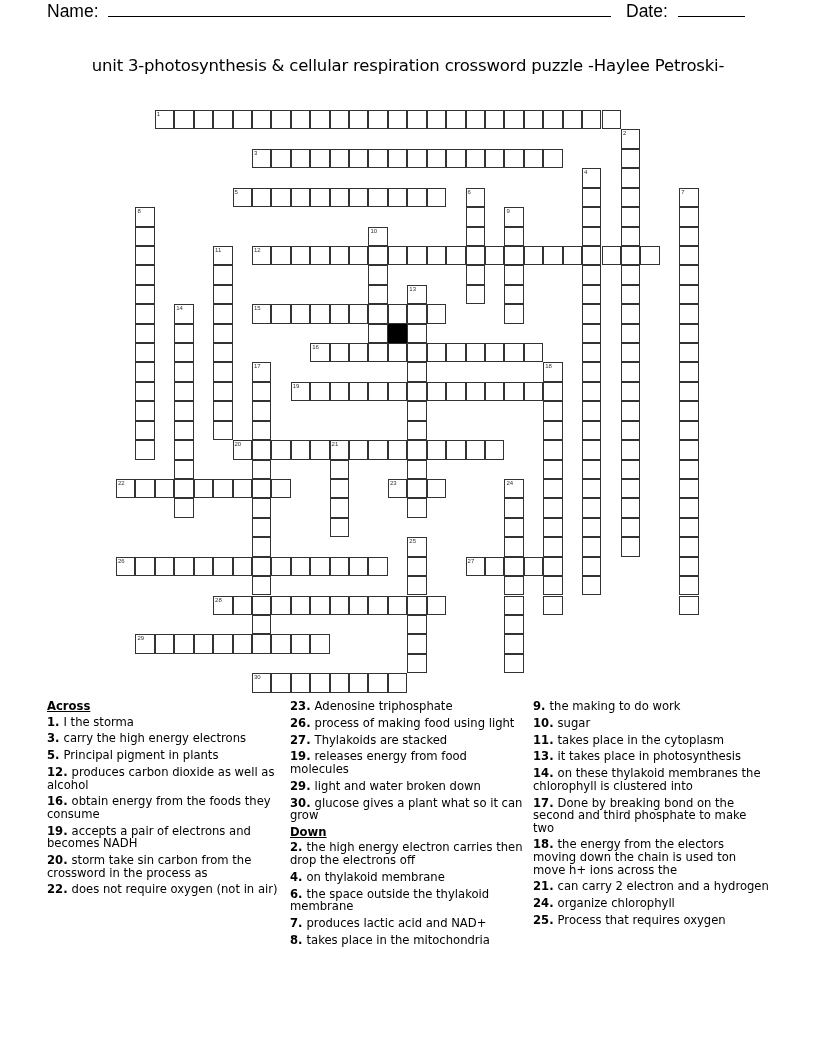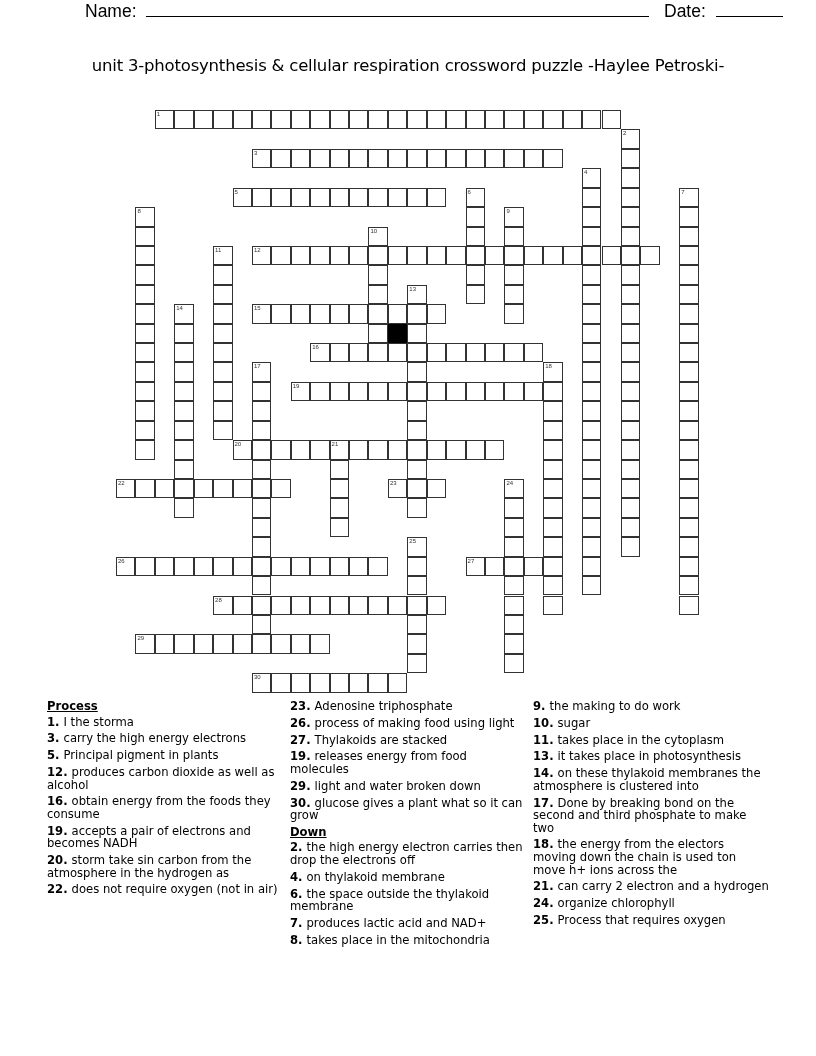--- a/index.html
+++ b/index.html
@@ -1,21 +1,20 @@
 <!DOCTYPE html>
 <html><head>
 <meta charset="utf-8">
 <style>
   html, body { margin: 0; padding: 0; background: #ffffff; }
   body { width: 816px; height: 1056px; position: relative; overflow: hidden; color: #000; }
   .header-line {
     position: absolute; top: 0; left: 47px; width: 700px; height: 24px;
     font-family: "Liberation Sans", sans-serif; font-size: 17.5px; line-height: 22px;
     white-space: nowrap;
-    margin-left: 38px;
   }
   .header-line .lbl { display: inline-block; }
   .header-line .line { display: inline-block; border-bottom: 1px solid #000; height: 16px; vertical-align: top; }
   #name-field { position: absolute; left: 0; top: 0; }
   #date-field { position: absolute; left: 579px; top: 0; }
   .title {
     position: absolute; top: 56px; left: 0; width: 816px; text-align: center;
     font-family: "DejaVu Sans", sans-serif; font-size: 16.5px; letter-spacing: -0.2px;
   }
   #grid { position: absolute; left: 116px; top: 110px; width: 600px; height: 600px; }
@@ -453,28 +452,28 @@
     <div class="cell" style="left: 291.3px; top: 446.66px;"></div>
     <div class="cell" style="left: 291.3px; top: 466.08px;"></div>
     <div class="cell" style="left: 291.3px; top: 504.92px;"></div>
     <div class="cell" style="left: 291.3px; top: 524.34px;"></div>
     <div class="cell" style="left: 291.3px; top: 543.76px;"></div>
     <div class="cell black" style="left: 271.88px; top: 213.62px;"></div>
   </div>
 
 <div class="clues">
   <div class="col" id="clue-col-1" style="left:47px;width:238px;">
-      <div class="section-head">Process</div>
+      <div class="section-head">Across</div>
       <div class="clue"><b>1. </b><span>I the storma</span></div>
       <div class="clue"><b>3. </b><span>carry the high energy electrons</span></div>
       <div class="clue"><b>5. </b><span>Principal pigment in plants</span></div>
       <div class="clue"><b>12. </b><span>produces carbon dioxide as well as alcohol</span></div>
       <div class="clue"><b>16. </b><span>obtain energy from the foods they consume</span></div>
       <div class="clue"><b>19. </b><span>accepts a pair of electrons and becomes NADH</span></div>
-      <div class="clue"><b>20. </b><span>storm take sin carbon from the atmosphere in the hydrogen as</span></div>
+      <div class="clue"><b>20. </b><span>storm take sin carbon from the crossword in the process as</span></div>
       <div class="clue"><b>22. </b><span>does not require oxygen (not in air)</span></div>
     </div>
   <div class="col" id="clue-col-2" style="left:290px;width:236px;">
       <div class="clue"><b>23. </b><span>Adenosine triphosphate</span></div>
       <div class="clue"><b>26. </b><span>process of making food using light</span></div>
       <div class="clue"><b>27. </b><span>Thylakoids are stacked</span></div>
       <div class="clue"><b>19. </b><span>releases energy from food molecules</span></div>
       <div class="clue"><b>29. </b><span>light and water broken down</span></div>
       <div class="clue"><b>30. </b><span>glucose gives a plant what so it can grow</span></div>
       <div class="section-head">Down</div>
@@ -482,20 +481,20 @@
       <div class="clue"><b>4. </b><span>on thylakoid membrane</span></div>
       <div class="clue"><b>6. </b><span>the space outside the thylakoid membrane</span></div>
       <div class="clue"><b>7. </b><span>produces lactic acid and NAD+</span></div>
       <div class="clue"><b>8. </b><span>takes place in the mitochondria</span></div>
     </div>
   <div class="col" id="clue-col-3" style="left:533px;width:236px;">
       <div class="clue"><b>9. </b><span>the making to do work</span></div>
       <div class="clue"><b>10. </b><span>sugar</span></div>
       <div class="clue"><b>11. </b><span>takes place in the cytoplasm</span></div>
       <div class="clue"><b>13. </b><span>it takes place in photosynthesis</span></div>
-      <div class="clue"><b>14. </b><span>on these thylakoid membranes the atmosphere is clustered into</span></div>
+      <div class="clue"><b>14. </b><span>on these thylakoid membranes the chlorophyll is clustered into</span></div>
       <div class="clue"><b>17. </b><span>Done by breaking bond on the second and third phosphate to make two</span></div>
       <div class="clue"><b>18. </b><span>the energy from the electors moving down the chain is used ton move h+ ions across the</span></div>
       <div class="clue"><b>21. </b><span>can carry 2 electron and a hydrogen</span></div>
       <div class="clue"><b>24. </b><span>organize chlorophyll</span></div>
       <div class="clue"><b>25. </b><span>Process that requires oxygen</span></div>
     </div>
 </div>
 
 </body></html>

